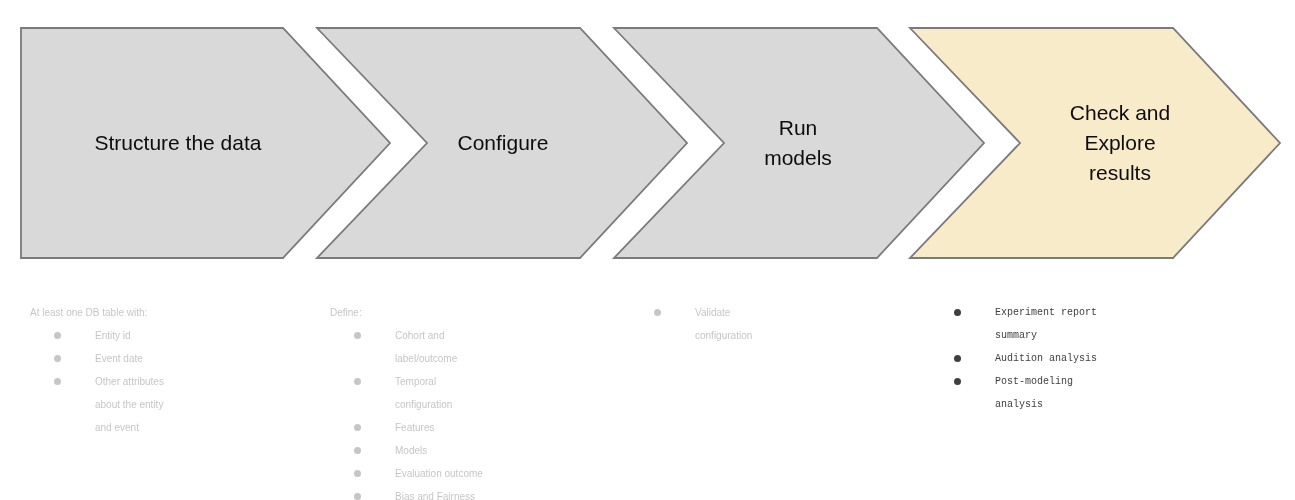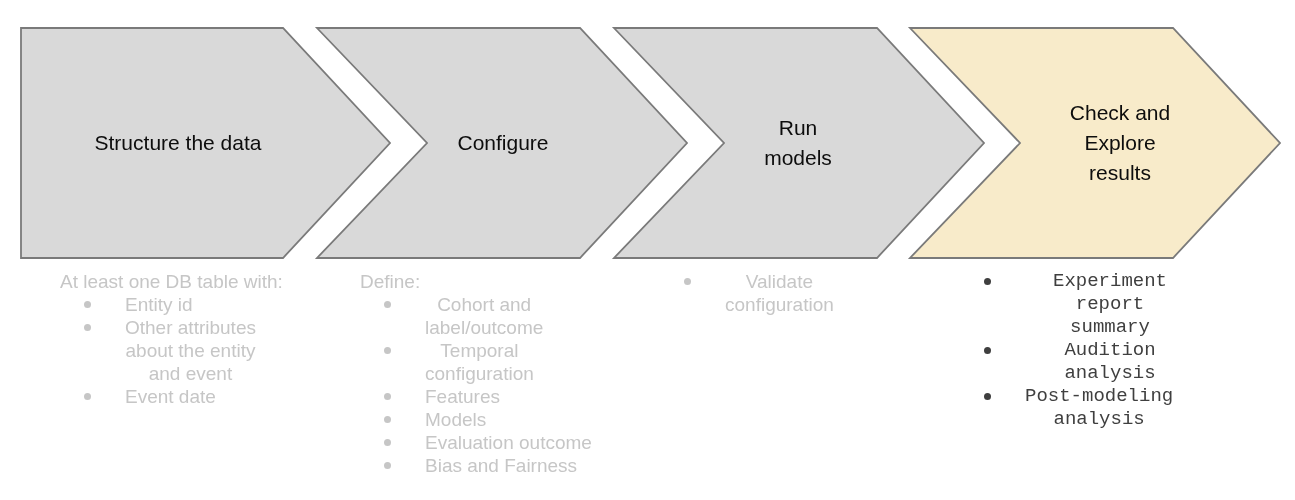--- a/index.html
+++ b/index.html
@@ -35,25 +35,24 @@
     transform: translate(-50%, -50%);
     width: 280px;
     text-align: center;
     font-size: 21px;
     line-height: 30px;
     color: #0d0d0d;
     white-space: pre-line;
   }
   .details {
     position: absolute;
-    top: 270px;
+    top: 301px;
     width: 250px;
-    font-size: 19px;
+    font-size: 10px;
     line-height: 23px;
-    margin-left: 30px;
   }
   .details.muted { color: var(--muted-text, #c6c6c6); }
   .details.dark  { color: var(--dark-text, #3f3f3f); font-family: Liberation Mono, monospace; }
   .details-header {
     margin: 0 0 0 0;
   }
   .li {
     display: flex;
     align-items: flex-start;
   }
@@ -63,21 +62,20 @@
     height: 7px;
     border-radius: 50%;
     margin-left: 24px;
     margin-top: 8px;
     background: currentColor;
   }
   .txt {
     margin-left: 34px;
     white-space: pre-line;
     max-width: 170px;
-    text-align: center;
   }
 </style>
 </head>
 <body>
 
 <div class="canvas">
 
   <svg class="shapes-svg" width="1295" height="270" viewBox="0 0 1295 270">
     <path class="step-shape" d="M 21,28 L 283,28 L 390,143 L 283,258 L 21,258 Z"></path>
     <path class="step-shape" d="M 317,28 L 580,28 L 687,143 L 580,258 L 317,258 L 427,143 Z"></path>
@@ -94,27 +92,27 @@
 results</div>
 
   <div class="details muted" style="left:30px">
     <div class="details-header">At least one DB table with:</div>
     <div class="li">
       <span class="dot"></span>
       <span class="txt">Entity id</span>
     </div>
     <div class="li">
       <span class="dot"></span>
+      <span class="txt">Event date</span>
+    </div>
+    <div class="li">
+      <span class="dot"></span>
       <span class="txt">Other attributes
 about the entity
 and event</span>
-    </div>
-    <div class="li">
-      <span class="dot"></span>
-      <span class="txt">Event date</span>
     </div>
   </div>
 
   <div class="details muted" style="left:330px">
     <div class="details-header">Define:</div>
     <div class="li">
       <span class="dot"></span>
       <span class="txt">Cohort and
 label/outcome</span>
     </div>

